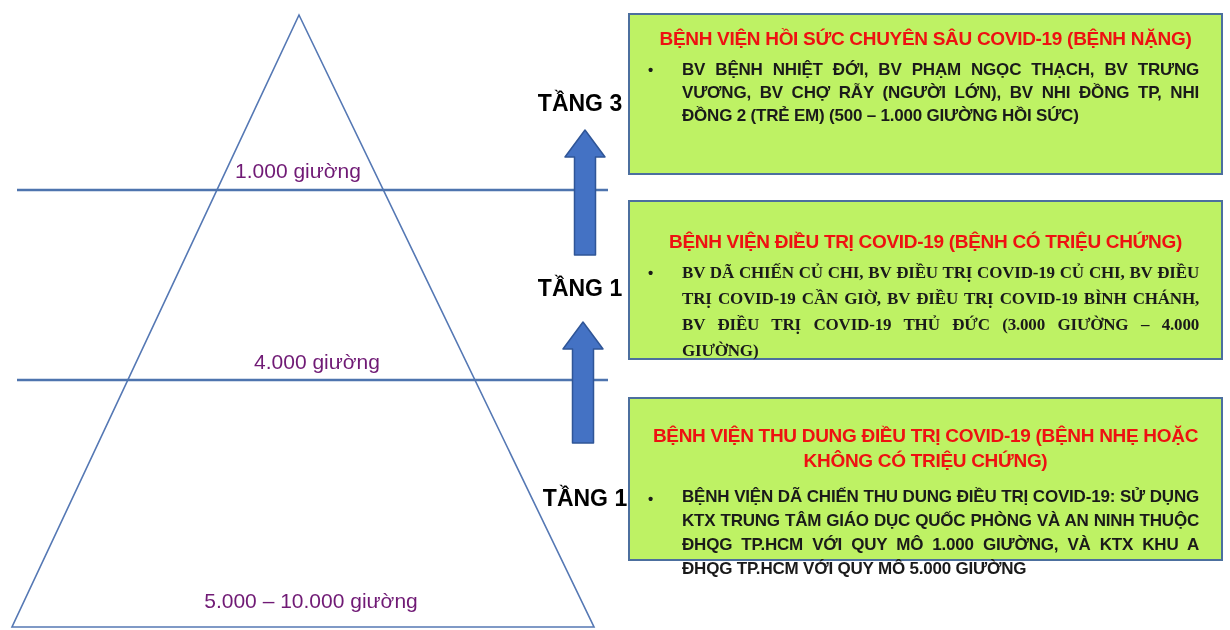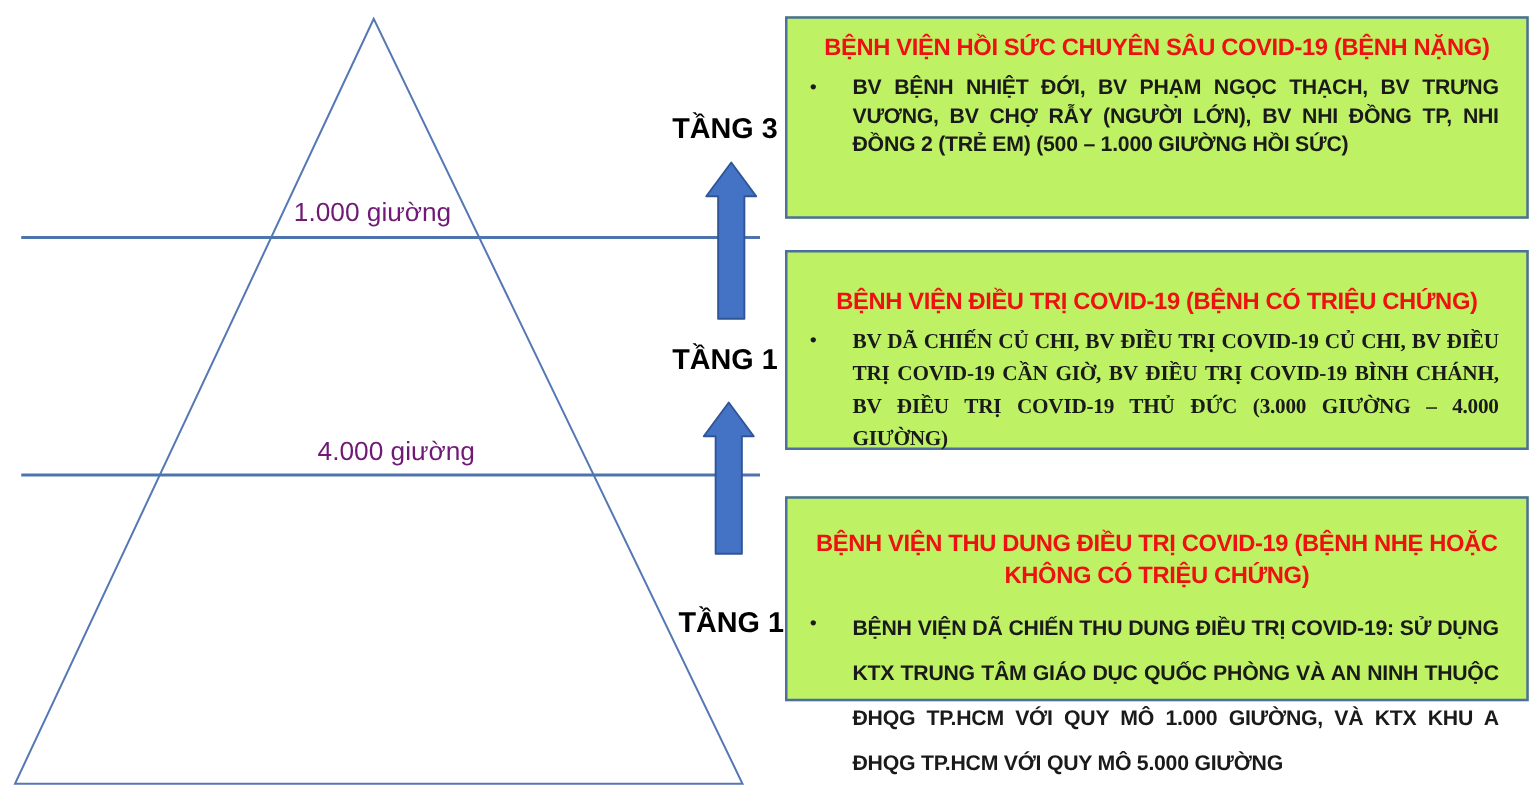--- a/index.html
+++ b/index.html
@@ -46,37 +46,38 @@
   }
   .b1 .bullet-marker{line-height:23px;}
   .b2 .bullet-marker{line-height:26px;}
   .b3 .bullet-marker{line-height:28px;}
   .bullet-text{
     flex:1;margin:0;font-size:17px;font-weight:bold;color:#1a1a1a;
     text-align:justify;letter-spacing:-0.2px;
   }
   .b1 .bullet-text{line-height:23px;}
   .b2 .bullet-text{line-height:26px;font-family:Liberation Serif, serif;}
-  .b3 .bullet-text{line-height:36px;}
+  .b3 .bullet-text{line-height:24px;}
 </style>
 </head>
 <body>
 
 <div class="stage">
 
   <svg class="pyramid-svg" viewBox="0 0 620 630" xmlns="http://www.w3.org/2000/svg">
     <polygon points="299,15 12,627 594,627" fill="none" stroke="#5578B4" stroke-width="1.6"></polygon>
     <line x1="17" y1="190" x2="608" y2="190" stroke="#4E74AE" stroke-width="2.4"></line>
     <line x1="17" y1="380" x2="608" y2="380" stroke="#4E74AE" stroke-width="2.4"></line>
     <polygon points="585,130 605,157 595.5,157 595.5,255 574.5,255 574.5,157 565,157" fill="#4472C4" stroke="#2F5597" stroke-width="1.5" stroke-linejoin="round"></polygon>
     <polygon points="583,322 603,349 593.5,349 593.5,443 572.5,443 572.5,349 563,349" fill="#4472C4" stroke="#2F5597" stroke-width="1.5" stroke-linejoin="round"></polygon>
   </svg>
 
   <div class="bed-label l1">1.000 giường</div>
   <div class="bed-label l2">4.000 giường</div>
+  <div class="bed-label l3">5.000 – 10.000 giường</div>
 
   <div class="tier-label t3">TẦNG 3</div>
   <div class="tier-label t2">TẦNG 1</div>
   <div class="tier-label t1">TẦNG 1</div>
 
   <article class="hospital-box b1">
     <h2 class="box-title">BỆNH VIỆN HỒI SỨC CHUYÊN SÂU COVID-19 (BỆNH NẶNG)</h2>
     <div class="bullet-row">
       <span class="bullet-marker">•</span>
       <p class="bullet-text">BV BỆNH NHIỆT ĐỚI, BV PHẠM NGỌC THẠCH, BV TRƯNG VƯƠNG, BV CHỢ RẪY (NGƯỜI LỚN), BV NHI ĐỒNG TP, NHI ĐỒNG 2 (TRẺ EM) (500 – 1.000 GIƯỜNG HỒI SỨC)</p>

